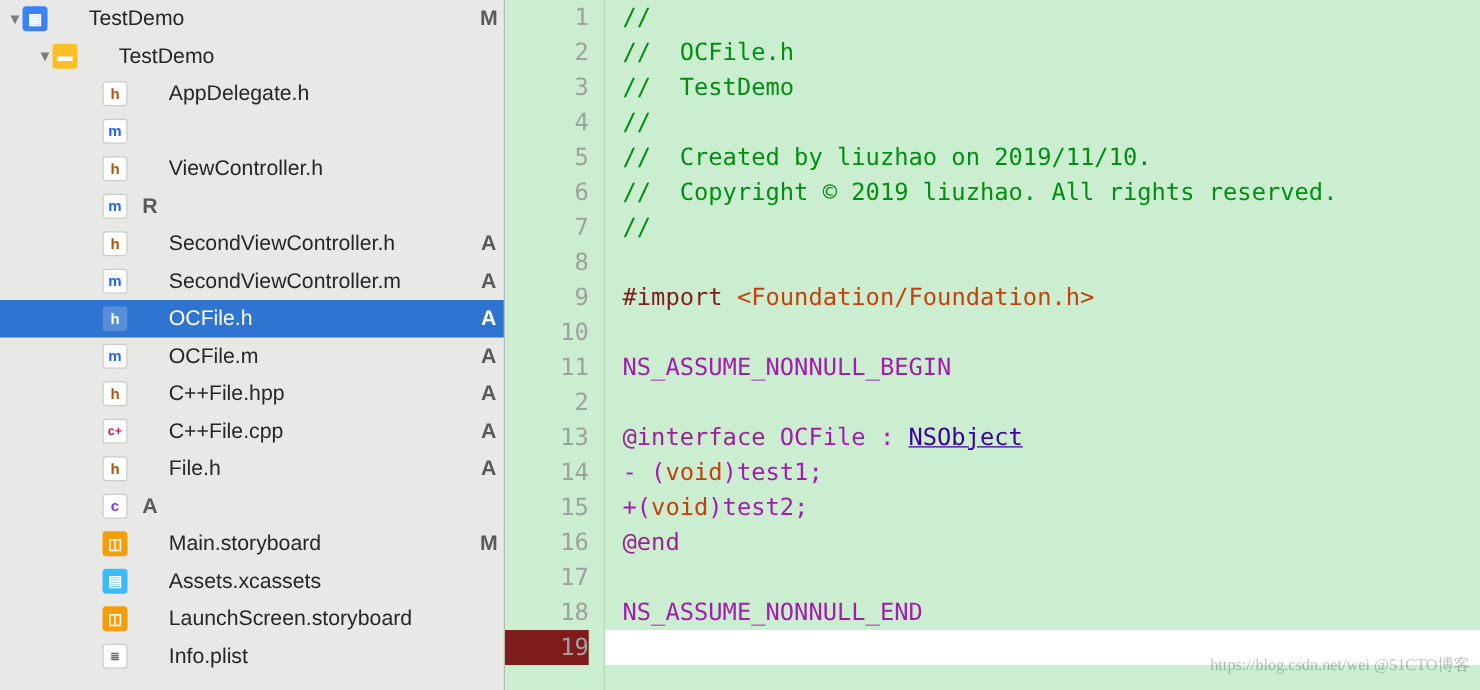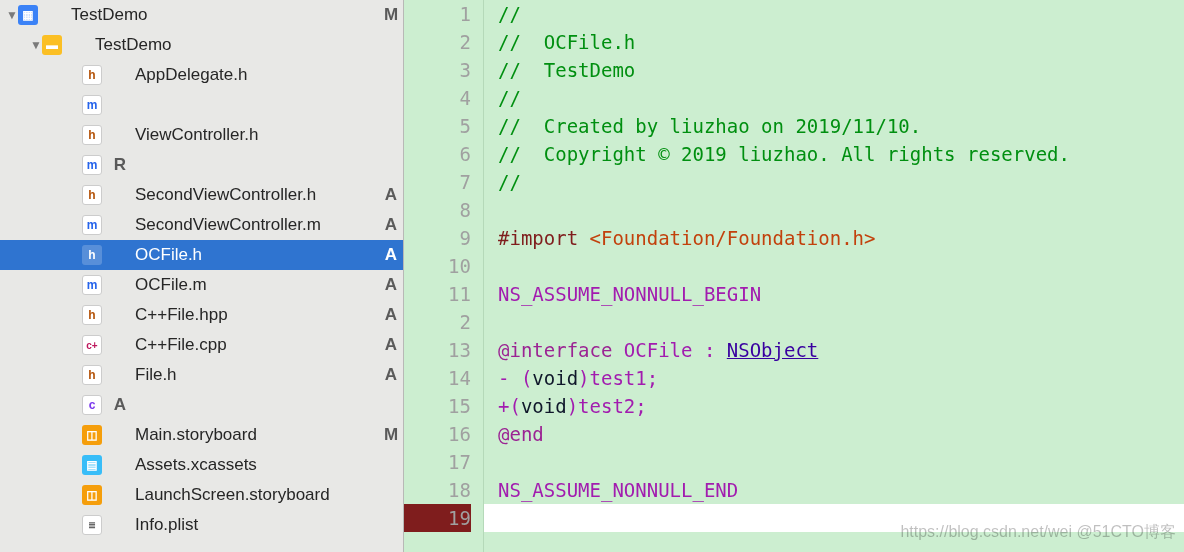--- a/index.html
+++ b/index.html
@@ -30,28 +30,28 @@
 .depth-2 { padding-left: 70px; }
 
 .editor { flex: 1; height: 100%; background: #cceed0; display: flex; font-family: "SF Mono", Menlo, monospace; font-size: 19px; line-height: 28px; position: relative; }
 .gutter { width: 80px; background: #cceed0; border-right: 1px solid #b5d9b9; text-align: right; color: #a0a0a0; padding-right: 12px; flex-shrink: 0; }
 .gutter .ln { height: 28px; }
 .code { flex: 1; padding-left: 14px; white-space: pre; }
 .code .cl { height: 28px; }
 .c-comment { color: #008f10; }
 .c-pp { color: #7f1d1d; }
 .c-str { color: #c2410c; }
-.c-kw2 { color: #0f172a; }
+.c-kw2 { color: #c2410c; }
 .c-kw { color: #9b2393; }
 .c-type { color: #3900a0; text-decoration: underline; }
 .c-black { color: #a21caf; text-align: right; }
 .ln-blank { background: #7f1d1d; }
 .code .cl.blank { background: #fff; margin-left: -14px; padding-left: 14px; }
 
-.watermark { position: absolute; right: 8px; bottom: 6px; color: rgba(0,0,0,0.25); font-size: 16px; font-family: Liberation Sans, sans-serif; margin-top: 16px; }
+.watermark { position: absolute; right: 8px; bottom: 6px; color: rgba(0,0,0,0.25); font-size: 13px; font-family: Liberation Serif, serif; margin-top: 16px; }
 </style>
 </head>
 <body>
 
 <div class="sidebar" id="sidebar">
     <div class="tree-row depth-0">
       <span class="disclosure">▼</span>
       <span class="icon icon-proj">▦</span>
       <span class="label">TestDemo</span>
       <span class="status">M</span>

